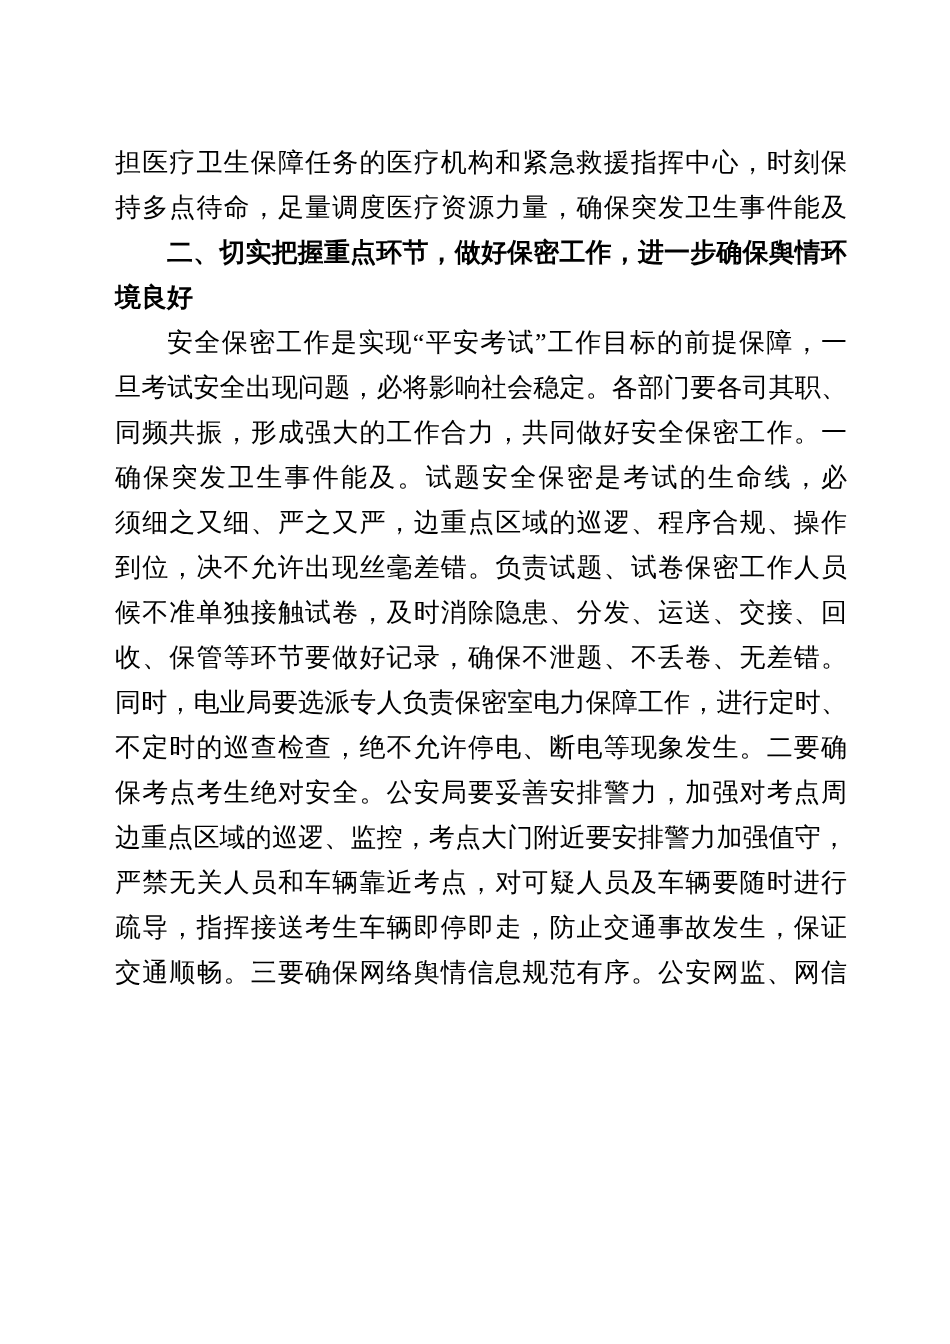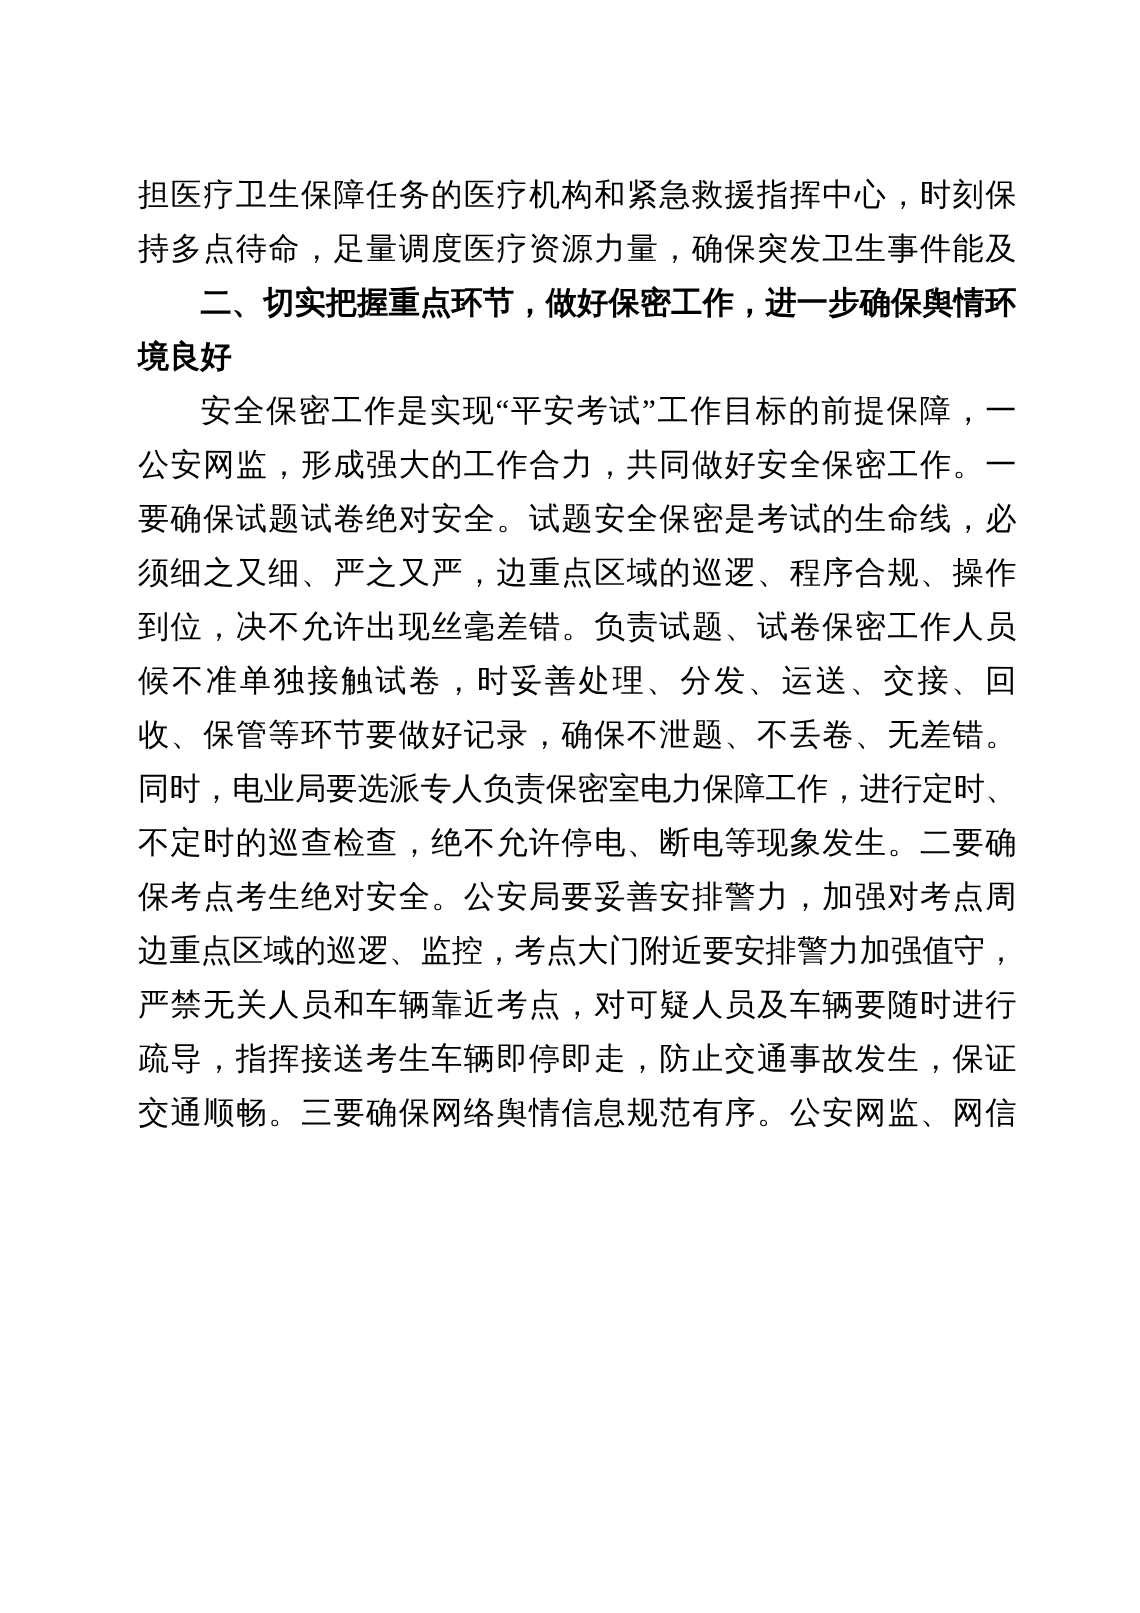--- a/index.html
+++ b/index.html
@@ -45,25 +45,26 @@
 </head>
 <body>
 
 <div class="page">
   <div class="content">
       <div class="line just">担医疗卫生保障任务的医疗机构和紧急救援指挥中心，时刻保</div>
       <div class="line just">持多点待命，足量调度医疗资源力量，确保突发卫生事件能及</div>
       <div class="line bold indent just">二、切实把握重点环节，做好保密工作，进一步确保舆情环</div>
       <div class="line bold">境良好</div>
       <div class="line indent just">安全保密工作是实现“平安考试”工作目标的前提保障，一</div>
-      <div class="line just">公安网监，形成强大的工作合力，共同做好安全保密工作。一</div>
-      <div class="line just">要确保试题试卷绝对安全。试题安全保密是考试的生命线，必</div>
+      <div class="line just">旦考试安全出现问题，必将影响社会稳定。各部门要各司其职、</div>
+      <div class="line just">同频共振，形成强大的工作合力，共同做好安全保密工作。一</div>
+      <div class="line just">确保突发卫生事件能及。试题安全保密是考试的生命线，必</div>
       <div class="line just">须细之又细、严之又严，边重点区域的巡逻、程序合规、操作</div>
       <div class="line just">到位，决不允许出现丝毫差错。负责试题、试卷保密工作人员</div>
-      <div class="line just">候不准单独接触试卷，时妥善处理、分发、运送、交接、回</div>
+      <div class="line just">候不准单独接触试卷，及时消除隐患、分发、运送、交接、回</div>
       <div class="line just">收、保管等环节要做好记录，确保不泄题、不丢卷、无差错。</div>
       <div class="line just">同时，电业局要选派专人负责保密室电力保障工作，进行定时、</div>
       <div class="line just">不定时的巡查检查，绝不允许停电、断电等现象发生。二要确</div>
       <div class="line just">保考点考生绝对安全。公安局要妥善安排警力，加强对考点周</div>
       <div class="line just">边重点区域的巡逻、监控，考点大门附近要安排警力加强值守，</div>
       <div class="line just">严禁无关人员和车辆靠近考点，对可疑人员及车辆要随时进行</div>
       <div class="line just">疏导，指挥接送考生车辆即停即走，防止交通事故发生，保证</div>
       <div class="line just">交通顺畅。三要确保网络舆情信息规范有序。公安网监、网信</div>
     </div>
 </div>

